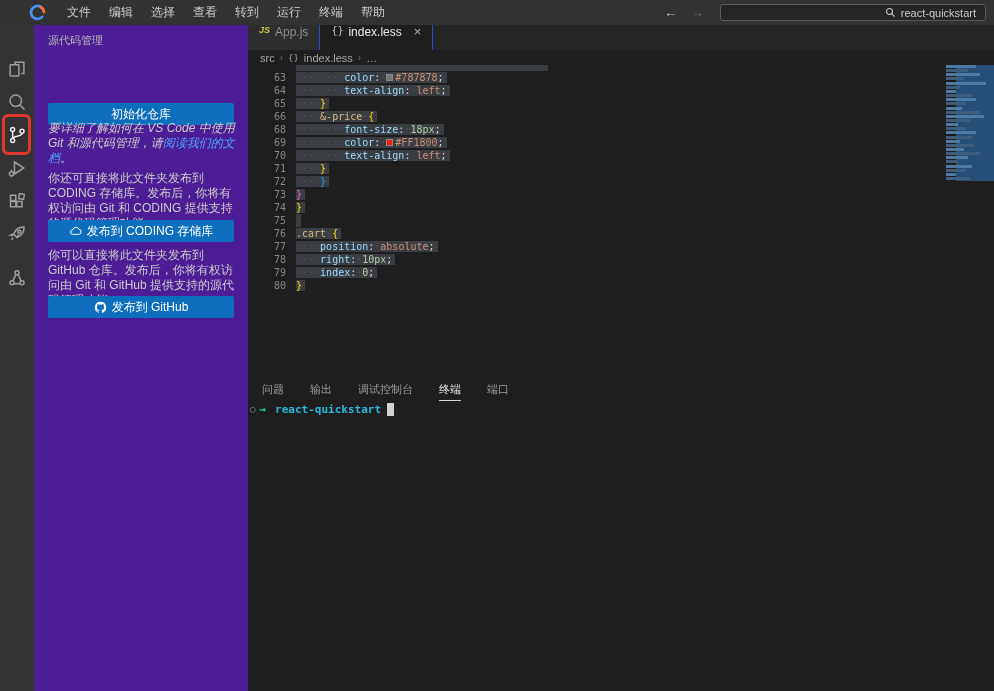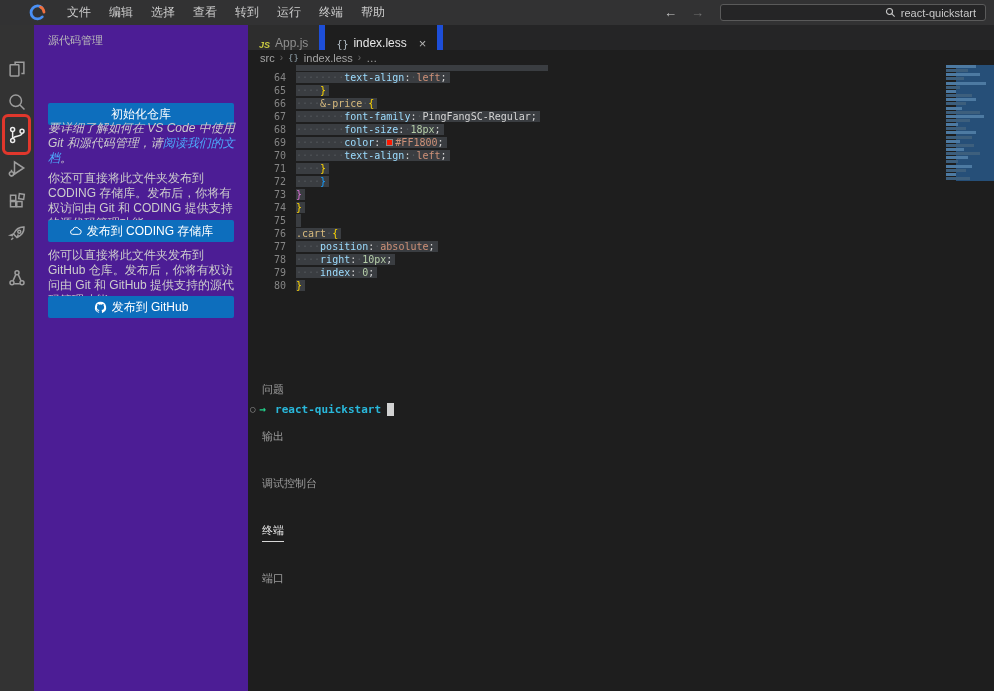--- a/index.html
+++ b/index.html
@@ -40,22 +40,22 @@
   .sb-btn { position:absolute; left:14px; width:186px; height:22px; background:#0d6ebd; border:none;
             border-radius:2px; color:#ffffff; font-size:12px; font-family:"Liberation Sans",sans-serif;
             display:flex; align-items:center; justify-content:center; gap:5px; cursor:pointer; }
   .sb-btn1 { top:78px; }
   .sb-btn2 { top:195px; }
   .sb-btn3 { top:271px; }
 
   
   .main { position:absolute; left:248px; top:25px; right:0; bottom:0; background:#1e1e1e; }
   .tabbar { position:absolute; left:0; top:0; right:0; height:25px; background:#252526; display:flex; }
-  .tab { height:25px; display:flex; align-items:flex-end; gap:5px; padding:0 11px; font-size:12px;
-         border-right:6px solid #1d4ed8; cursor:pointer; }
+  .tab { height:25px; display:flex; align-items:flex-start; gap:5px; padding:0 11px; font-size:12px;
+         border-right:1px solid #1d4ed8; cursor:pointer; }
   .tab-inactive { background:#2d2d2d; color:#8f8f8f; }
   .tab-active { background:#1e1e1e; color:#e7e7e7; }
   .tab .ic-js { color:#cbcb41; font-size:9px; font-weight:bold; font-style:italic; }
   .tab .ic-braces { color:#b3bec6; font-size:10px; font-family:"DejaVu Sans Mono",monospace; }
   .tab-close { color:#b5b5b5; font-size:13px; margin-left:7px; line-height:1; }
 
   .breadcrumb { position:absolute; left:0; top:25px; right:0; height:15px; display:flex; align-items:center;
                 gap:5px; padding-left:12px; font-size:11px; color:#a5a5a5; background:#1e1e1e; }
   .bc-sep { color:#6b6b6b; font-size:10px; }
   .bc-braces { color:#8fa0aa; font-size:9px; font-family:"DejaVu Sans Mono",monospace; }
@@ -73,21 +73,21 @@
   .th{color:#ce9178} .tk{color:#ce9178} .tpl{color:#d4d4d4} .tsel{color:#d7ba7d}
   .tb1{color:#ffd700} .tb2{color:#da70d6} .tb3{color:#179fff}
   .swatch { display:inline-block; width:7px; height:7px; border:1px solid #8a8a8a; margin-right:2px; }
 
   .minimap { position:absolute; right:0; top:40px; width:48px; height:116px; }
   .mm-sel { position:absolute; left:10px; right:0; top:0; bottom:0; background:#264f78; }
   .mm-bar { position:absolute; left:0; height:3px; }
 
   
   .panel-tabs { position:absolute; left:0; right:0; top:354px; height:21px; display:flex; gap:26px;
-                padding-left:14px; align-items:flex-start;flex-direction:column; }
+                padding-left:14px; align-items:center; }
   .panel-tab { font-size:11px; color:#9d9d9d; padding:3px 0 3px 0; cursor:pointer; }
   .panel-tab.active { color:#e7e7e7; border-bottom:1px solid #d7d7d7; }
   .terminal { position:absolute; left:2px; right:0; top:377px; bottom:0; font-family:"DejaVu Sans Mono",monospace;
               font-size:11px; }
   .term-line { display:flex; align-items:center; height:14px; }
   .t-circle { color:#8a8a8a; font-size:9px; margin-right:4px; }
   .t-arrow { color:#23d18b; font-weight:bold; margin-right:9px; }
   .t-cmd { color:#29b8db; font-weight:bold; }
   .t-cursor { display:inline-block; width:7px; height:13px; background:#d2d2d2; margin-left:6px; }
 </style>
@@ -223,24 +223,24 @@
     <span class="bc-braces">{}</span>
     <span>index.less</span>
     <span class="bc-sep">›</span>
     <span>…</span>
   </div>
 
   <div class="code-area" id="code-area">
     <div class="cl-partial">
         <div class="stub"></div>
       </div>
+      <div class="cl"><span class="ln">63</span><span class="lc"><span class="selspan"><span class="tws">········</span><span class="tp">color</span><span class="tpu">:</span><span class="tws">·</span><span class="swatch" style="background: rgb(120, 120, 120);"></span><span class="th">#787878</span><span class="tpu">;</span></span></span></div>
       <div class="cl"><span class="ln">64</span><span class="lc"><span class="selspan"><span class="tws">········</span><span class="tp">text-align</span><span class="tpu">:</span><span class="tws">·</span><span class="tk">left</span><span class="tpu">;</span></span></span></div>
       <div class="cl"><span class="ln">65</span><span class="lc"><span class="selspan"><span class="tws">····</span><span class="tb1">}</span></span></span></div>
       <div class="cl"><span class="ln">66</span><span class="lc"><span class="selspan"><span class="tws">····</span><span class="tsel">&amp;-price</span><span class="tws">·</span><span class="tb1">{</span></span></span></div>
-      <div class="cl"><span class="ln">67</span><span class="lc"><span class="selspan"><span class="tws">········</span><span class="tp">font-family</span><span class="tpu">:</span><span class="tws">·</span><span class="tpl">PingFangSC-Regular</span><span class="tpu">;</span></span></span></div>
       <div class="cl"><span class="ln">68</span><span class="lc"><span class="selspan"><span class="tws">········</span><span class="tp">font-size</span><span class="tpu">:</span><span class="tws">·</span><span class="tn">18px</span><span class="tpu">;</span></span></span></div>
       <div class="cl"><span class="ln">69</span><span class="lc"><span class="selspan"><span class="tws">········</span><span class="tp">color</span><span class="tpu">:</span><span class="tws">·</span><span class="swatch" style="background: rgb(255, 24, 0);"></span><span class="th">#FF1800</span><span class="tpu">;</span></span></span></div>
       <div class="cl"><span class="ln">70</span><span class="lc"><span class="selspan"><span class="tws">········</span><span class="tp">text-align</span><span class="tpu">:</span><span class="tws">·</span><span class="tk">left</span><span class="tpu">;</span></span></span></div>
       <div class="cl"><span class="ln">71</span><span class="lc"><span class="selspan"><span class="tws">····</span><span class="tb1">}</span></span></span></div>
       <div class="cl"><span class="ln">72</span><span class="lc"><span class="selspan"><span class="tws">····</span><span class="tb3">}</span></span></span></div>
       <div class="cl"><span class="ln">73</span><span class="lc"><span class="selspan"><span class="tb2">}</span></span></span></div>
       <div class="cl"><span class="ln">74</span><span class="lc"><span class="selspan"><span class="tb1">}</span></span></span></div>
       <div class="cl"><span class="ln">75</span><span class="lc"><span class="selstub"></span></span></div>
       <div class="cl"><span class="ln">76</span><span class="lc"><span class="selspan"><span class="tsel">.cart</span><span class="tws">·</span><span class="tb1">{</span></span></span></div>
       <div class="cl"><span class="ln">77</span><span class="lc"><span class="selspan"><span class="tws">····</span><span class="tp">position</span><span class="tpu">:</span><span class="tws">·</span><span class="tk">absolute</span><span class="tpu">;</span></span></span></div>

